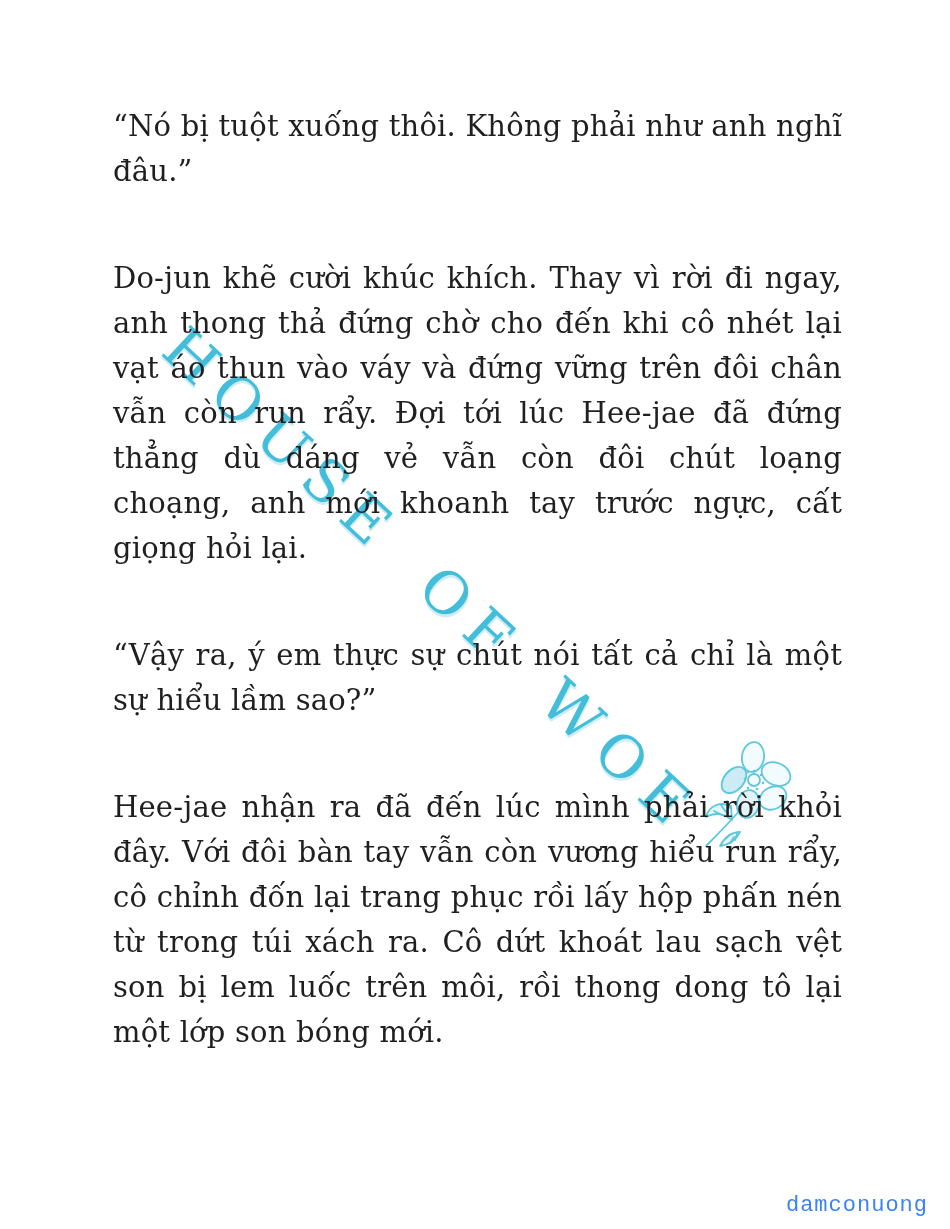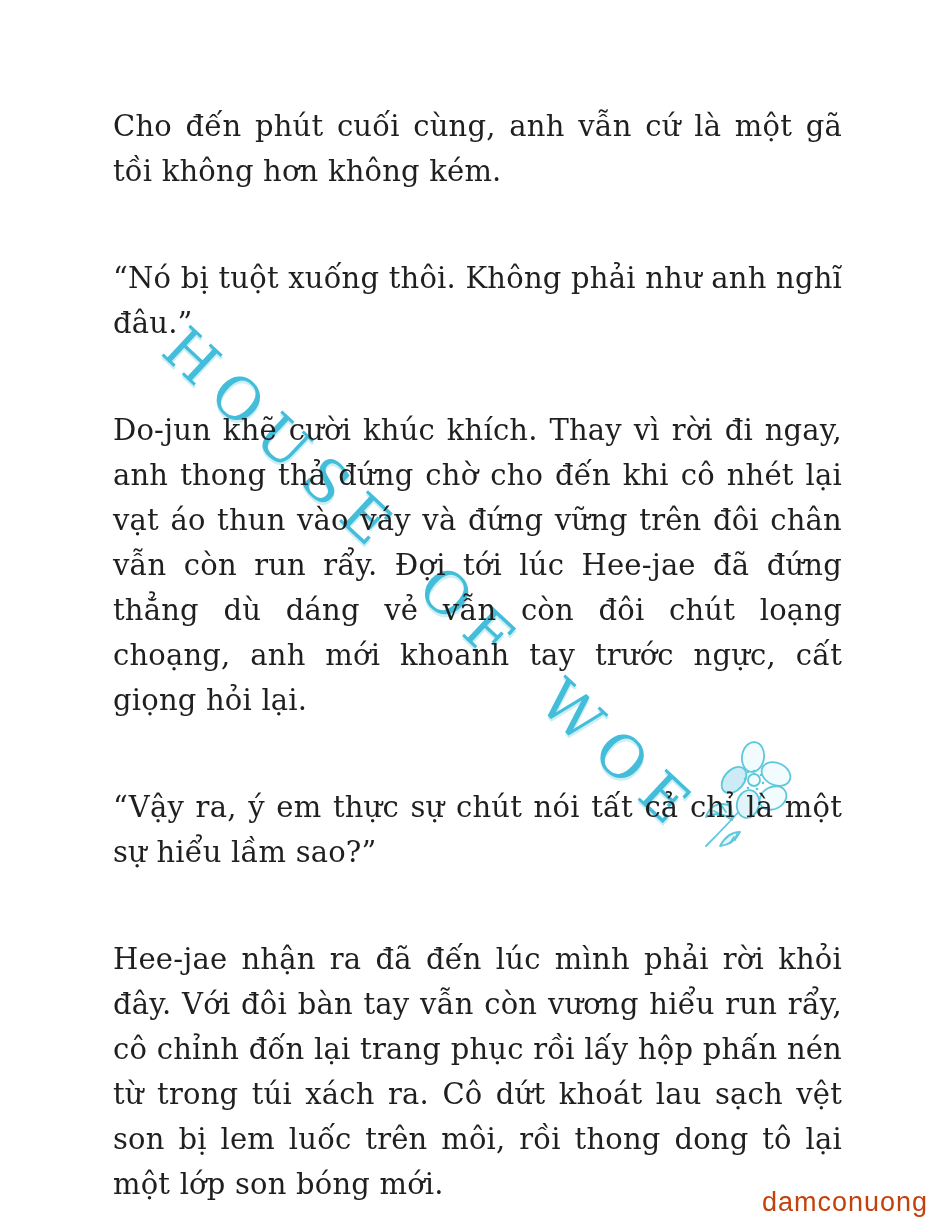--- a/index.html
+++ b/index.html
@@ -55,25 +55,25 @@
     left: 690px;
     top: 740px;
     pointer-events: none;
   }
   
   .credit {
     position: absolute;
     z-index: 3;
     right: 22px;
     bottom: 11px;
-    font-family: Liberation Sans, sans-serif;
-    font-size: 27px;
+    font-family: Liberation Mono, monospace;
+    font-size: 22px;
     font-weight: 400;
     letter-spacing: 1px;
-    color: #c2410c;
+    color: #3b82f6;
     text-shadow: 0 0 2px #ffffff;
   }
 </style>
 </head>
 <body>
 
 <div class="page">
 
   <div class="wm-text">HOUSE OF WOE</div>
 
@@ -101,21 +101,20 @@
         <circle cx="73" cy="43" r="1.3"></circle>
         <circle cx="67" cy="49" r="1.3"></circle>
         <circle cx="58" cy="48" r="1.3"></circle>
         <circle cx="55" cy="39" r="1.3"></circle>
         <circle cx="58" cy="32" r="1.3"></circle>
       </g>
     </g>
   </svg>
 
   <div class="content">
-    <p>Cho đến phút cuối cùng, anh vẫn cứ là một gã tồi không hơn không kém.</p>
     <p>“Nó bị tuột xuống thôi. Không phải như anh nghĩ đâu.”</p>
     <p>Do-jun khẽ cười khúc khích. Thay vì rời đi ngay, anh thong thả đứng chờ cho đến khi cô nhét lại vạt áo thun vào váy và đứng vững trên đôi chân vẫn còn run rẩy. Đợi tới lúc Hee-jae đã đứng thẳng dù dáng vẻ vẫn còn đôi chút loạng choạng, anh mới khoanh tay trước ngực, cất giọng hỏi lại.</p>
     <p>“Vậy ra, ý em thực sự chút nói tất cả chỉ là một sự hiểu lầm sao?”</p>
     <p>Hee-jae nhận ra đã đến lúc mình phải rời khỏi đây. Với đôi bàn tay vẫn còn vương hiểu run rẩy, cô chỉnh đốn lại trang phục rồi lấy hộp phấn nén từ trong túi xách ra. Cô dứt khoát lau sạch vệt son bị lem luốc trên môi, rồi thong dong tô lại một lớp son bóng mới.</p>
   </div>
 
   <div class="credit">damconuong</div>
 
 </div>
 

